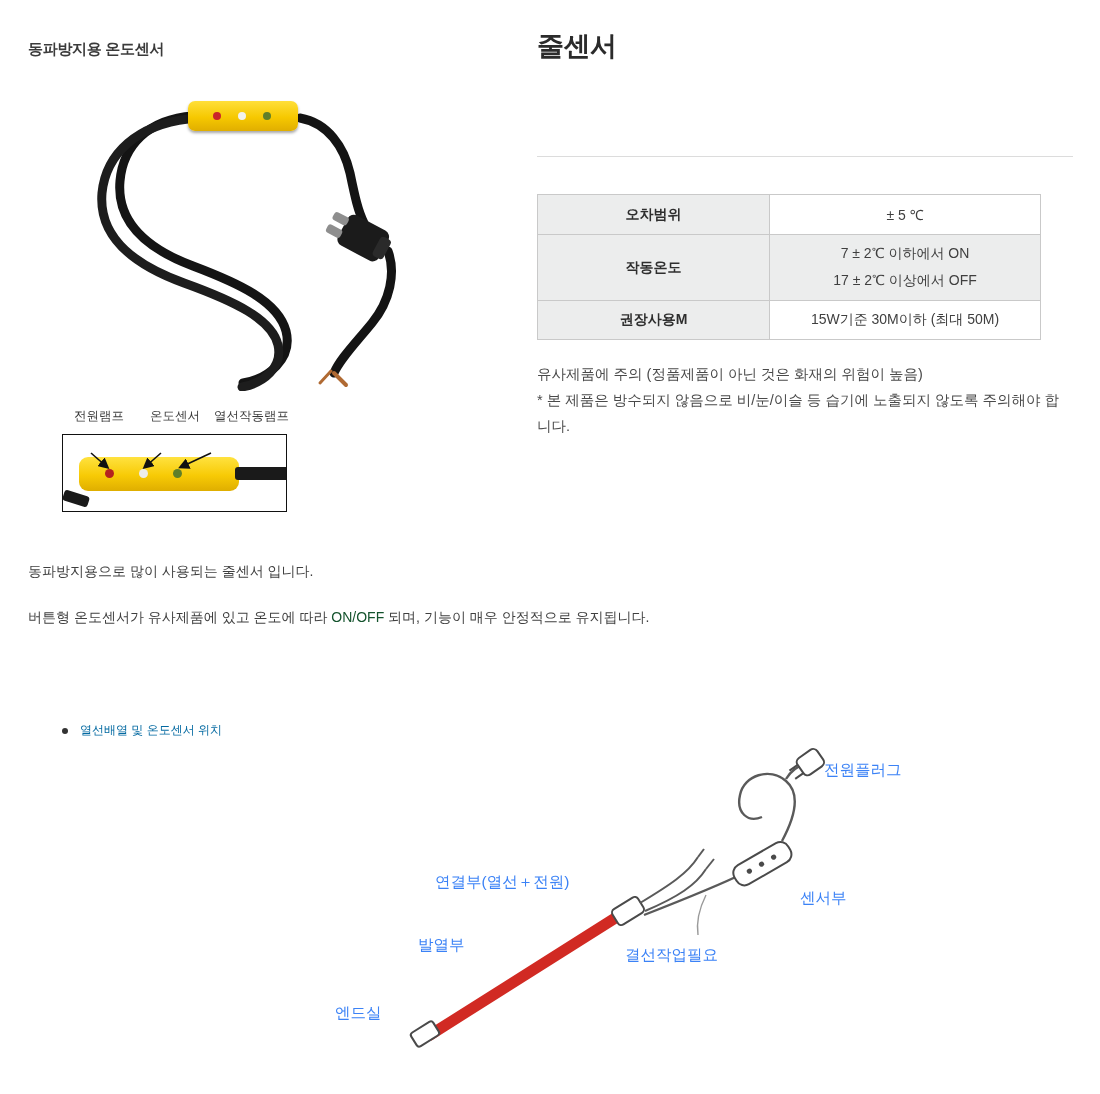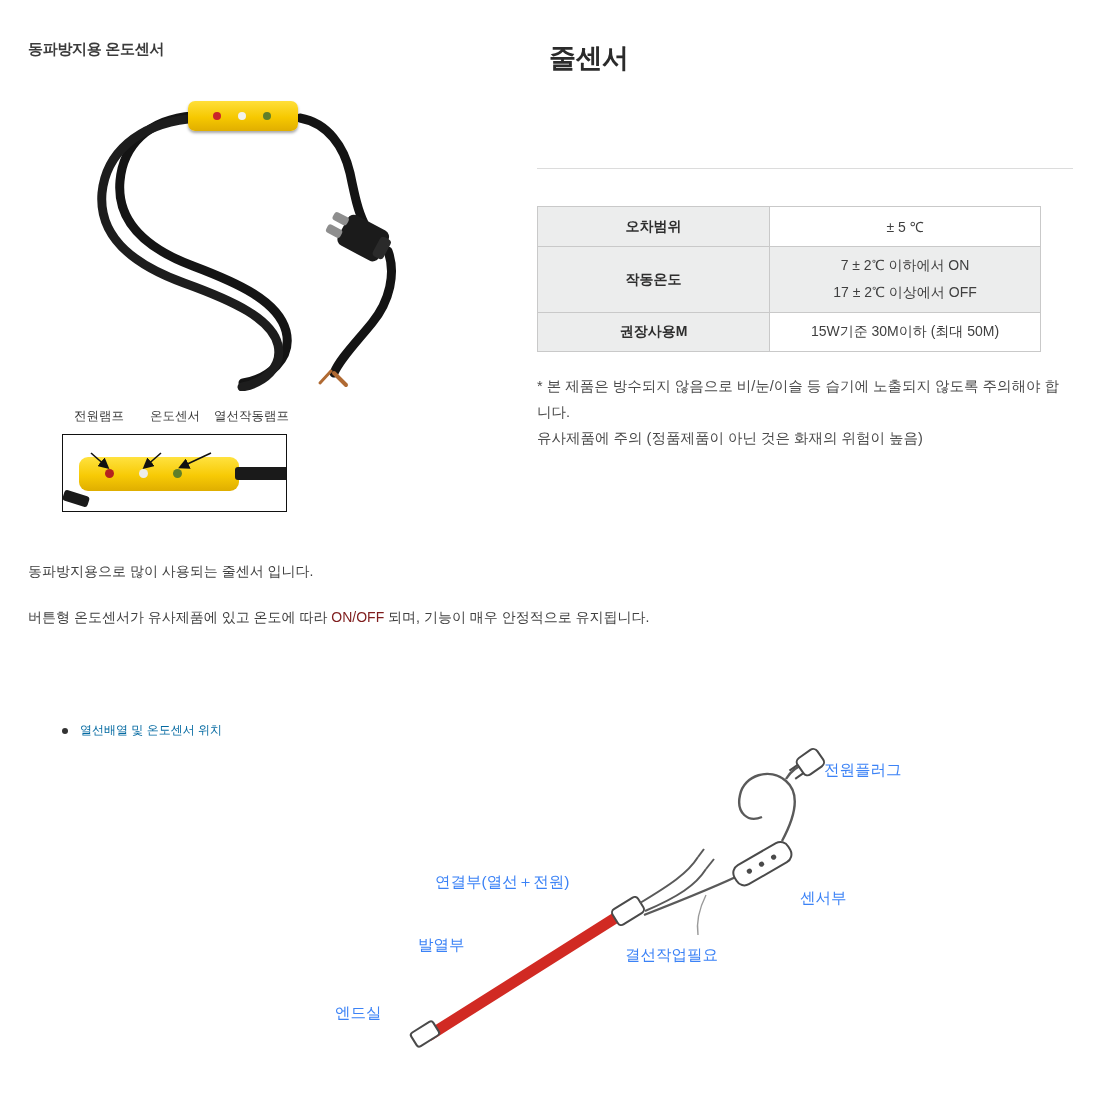--- a/index.html
+++ b/index.html
@@ -84,21 +84,21 @@
   .d-lamp.white { left: 76px;  background: #ededea; }
   .d-lamp.green { left: 110px; background: #5f7f2a; }
 
   
   .right-col { position: absolute; left: 537px; top: 28px; width: 536px; }
   .right-title {
     font-size: 27px;
     font-weight: bold;
     color: #2b2b2b;
     letter-spacing: -0.5px;
-    margin: 12px;
+    margin: 0;
   }
   .rule {
     margin-top: 92px;
     border-top: 1px solid #dcdcdc;
     width: 536px;
   }
 
   table.spec {
     margin-top: 37px;
     border-collapse: collapse;
@@ -133,21 +133,21 @@
   }
 
   
   .para-block { position: absolute; left: 28px; top: 560px; width: 900px; }
   .para {
     font-size: 14px;
     color: #3f3f3f;
     line-height: 1.6;
   }
   .para + .para { margin-top: 24px; }
-  .para .lite { color: #7f1d1d; }
+  .para .lite { color: #14532d; }
 
   
   .bullet-row {
     position: absolute; left: 62px; top: 722px;
     display: flex; align-items: center; gap: 12px;
   }
   .bullet-dot { width: 6px; height: 6px; border-radius: 50%; background: #333; }
   .bullet-text { font-size: 12px; color: #0369a1; }
 
   .diagram { position: absolute; left: 300px; top: 745px; width: 760px; height: 330px; }
@@ -254,22 +254,22 @@
         <tr>
           <td class="key">권장사용M</td>
           <td class="val">
             <span class="l2">15W기준 30M이하 (최대 50M)</span>
           </td>
         </tr>
       </tbody>
     </table>
 
     <div class="notes">
+      <div>유사제품에 주의 (정품제품이 아닌 것은 화재의 위험이 높음)</div>
       <div>* 본 제품은 방수되지 않음으로 비/눈/이슬 등 습기에 노출되지 않도록 주의해야 합니다.</div>
-      <div>유사제품에 주의 (정품제품이 아닌 것은 화재의 위험이 높음)</div>
     </div>
   </div>
 
   <div class="para-block">
     <div class="para">동파방지용으로 많이 사용되는 줄센서 입니다.</div>
     <div class="para">
       <span>버튼형 온도센서가 유사제품에 있고 온도에 따라 </span><span class="lite">ON/OFF</span><span> 되며, 기능이 매우 안정적으로 유지됩니다.</span>
     </div>
   </div>
 

